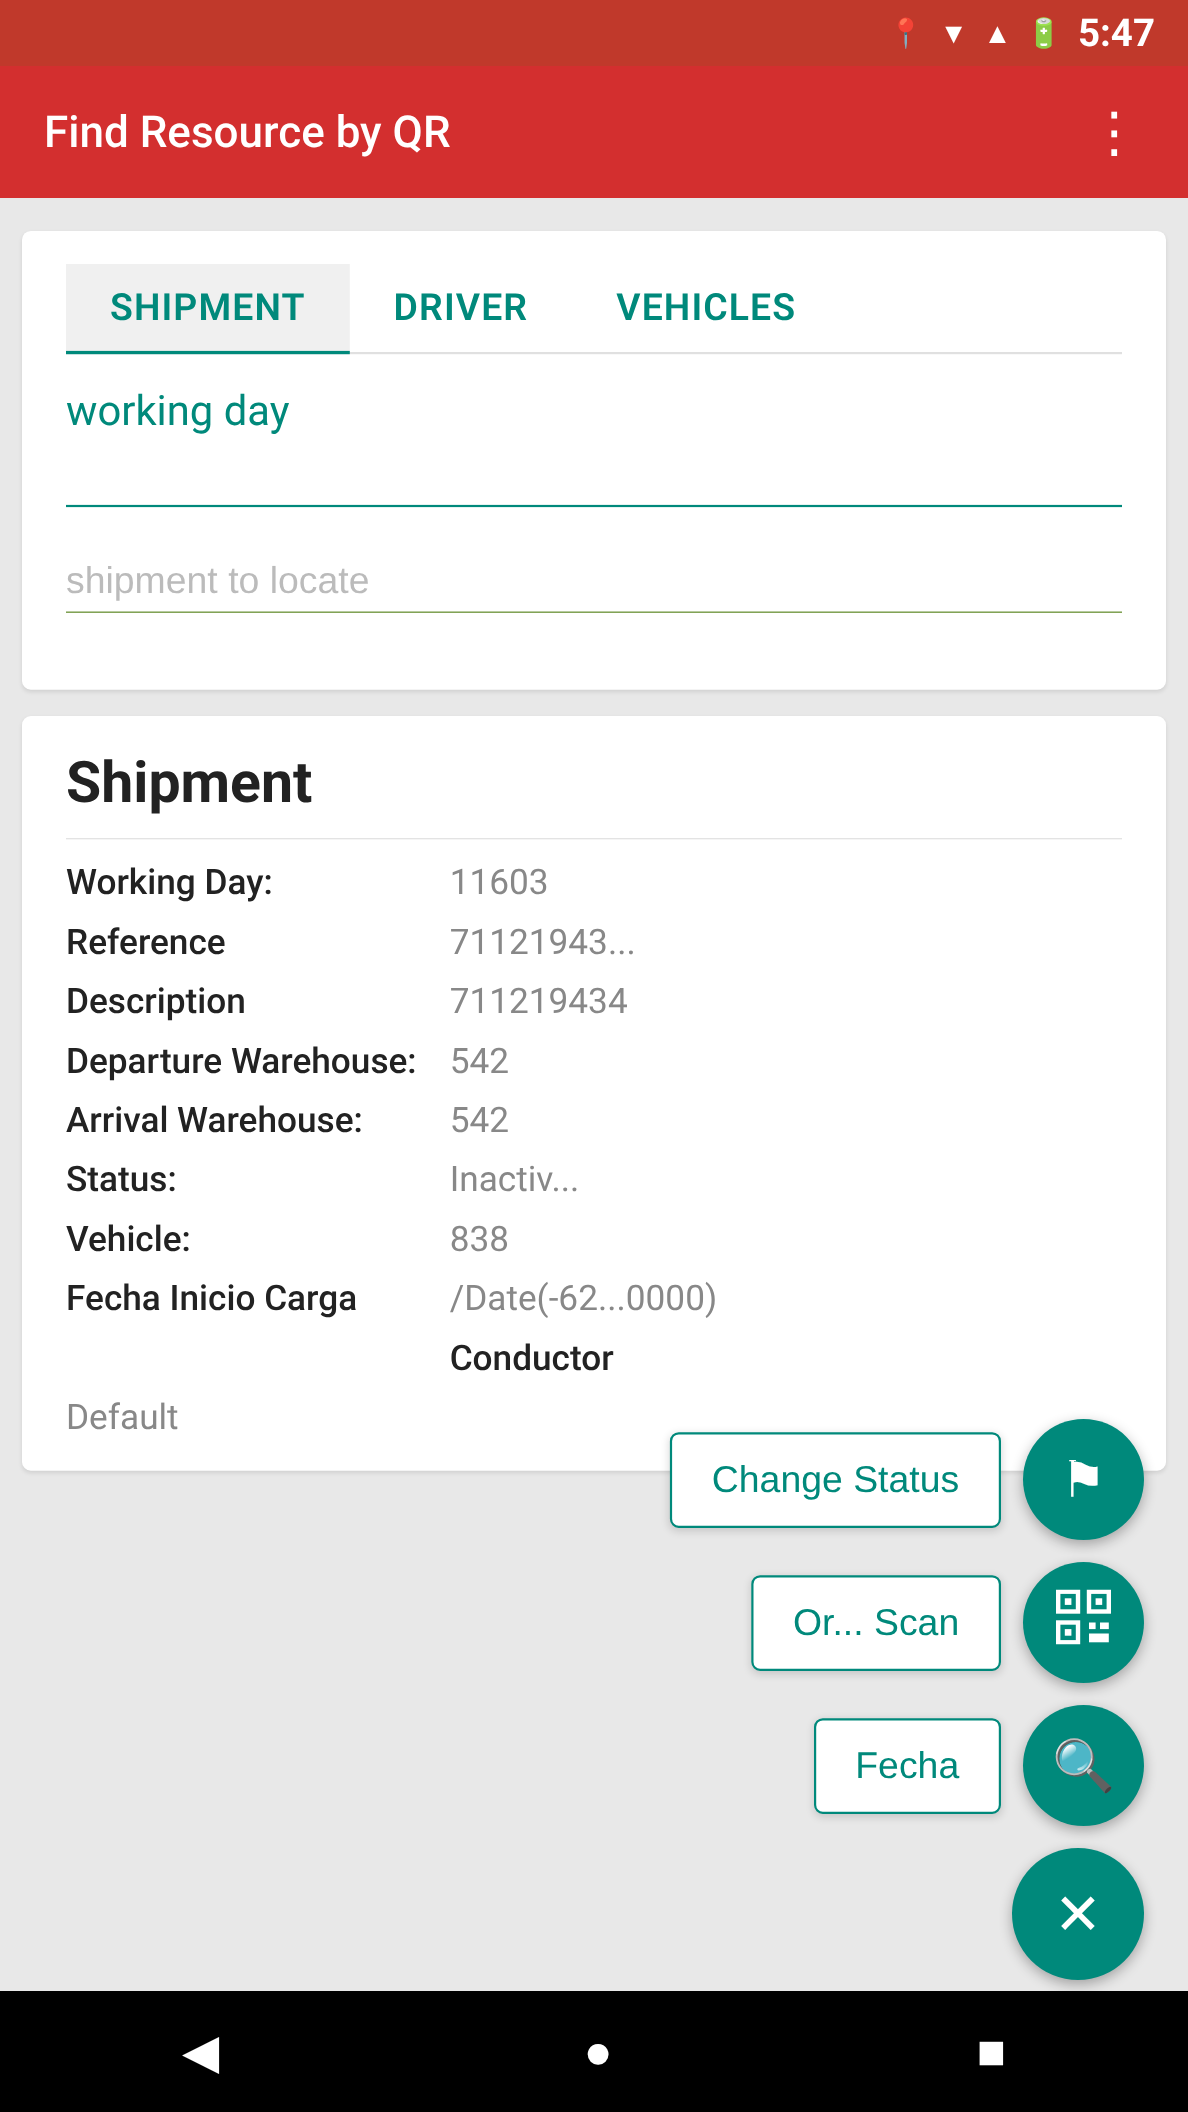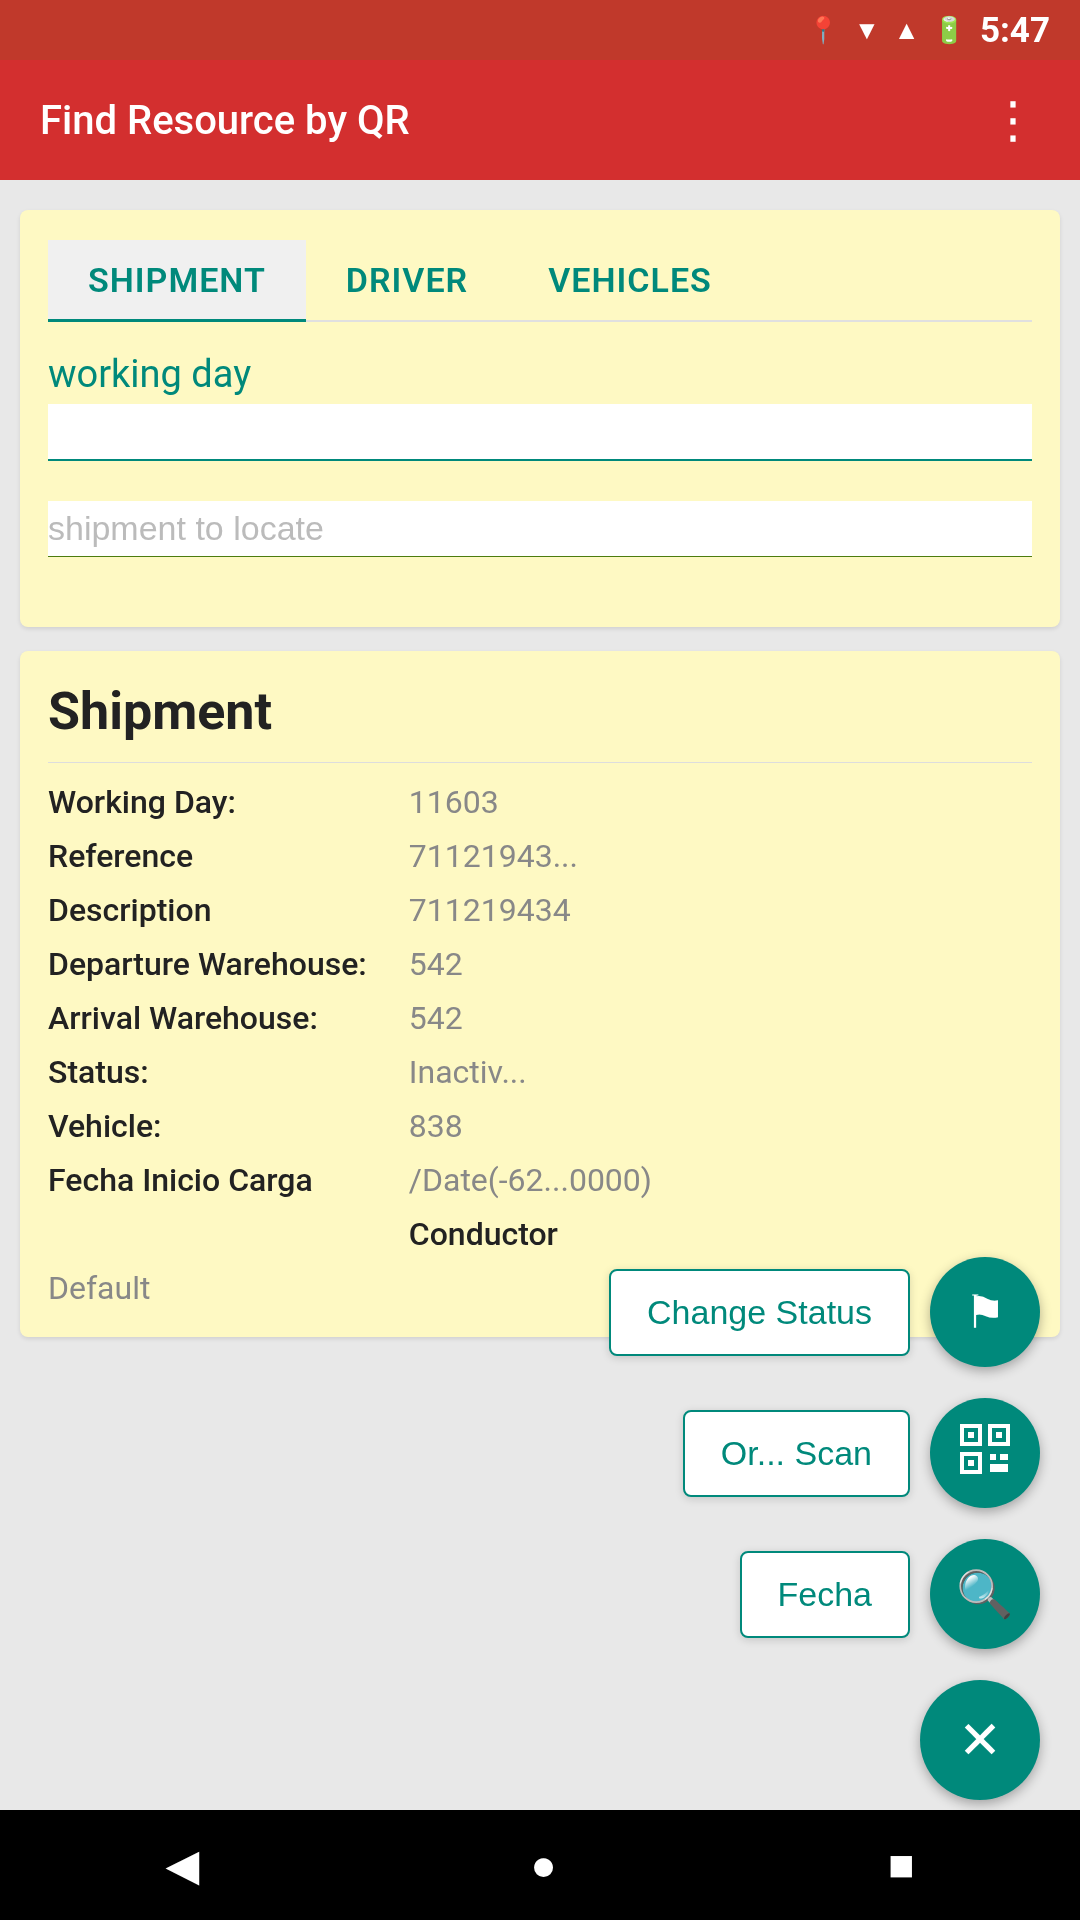--- a/index.html
+++ b/index.html
@@ -64,23 +64,23 @@
       flex: 1;
       background: #e8e8e8;
       padding: 30px 20px;
       display: flex;
       flex-direction: column;
       gap: 24px;
     }
 
     
     .card {
-      background: #fef9c3;
+      background: #ffffff;
       border-radius: 8px;
-      padding: 30px 28px;
+      padding: 30px 40px;
       box-shadow: 0 2px 4px rgba(0,0,0,0.1);
     }
 
     
     .tabs {
       display: flex;
       border-bottom: 2px solid #e0e0e0;
       margin-bottom: 30px;
     }
     .tab {
@@ -136,41 +136,41 @@
       font-weight: bold;
       color: #222;
       margin-bottom: 20px;
       padding-bottom: 20px;
       border-bottom: 1px solid #ddd;
     }
 
     .info-grid {
       display: grid;
       grid-template-columns: auto 1fr;
-      gap: 16px 42px;
+      gap: 16px 30px;
       font-size: 32px;
       margin-top: 20px;
     }
     .info-label {
       color: #222;
       font-weight: 500;
       white-space: nowrap;
     }
     .info-value {
       color: #888;
     }
 
     
     .fab-container {
       position: fixed;
       right: 40px;
       bottom: 120px;
       display: flex;
       flex-direction: column;
-      gap: 31px;
+      gap: 20px;
       align-items: flex-end;
     }
 
     .fab-row {
       display: flex;
       align-items: center;
       gap: 20px;
       justify-content: flex-end;
     }
 

